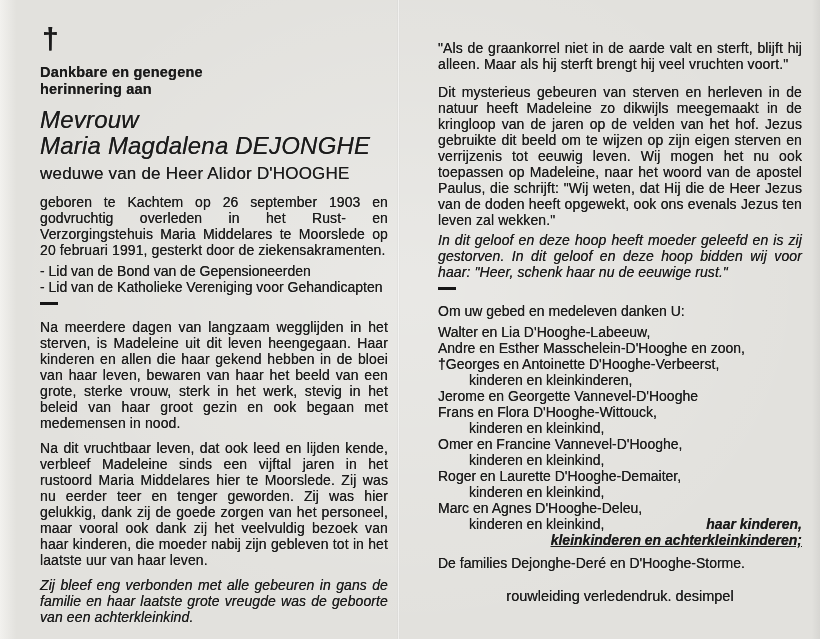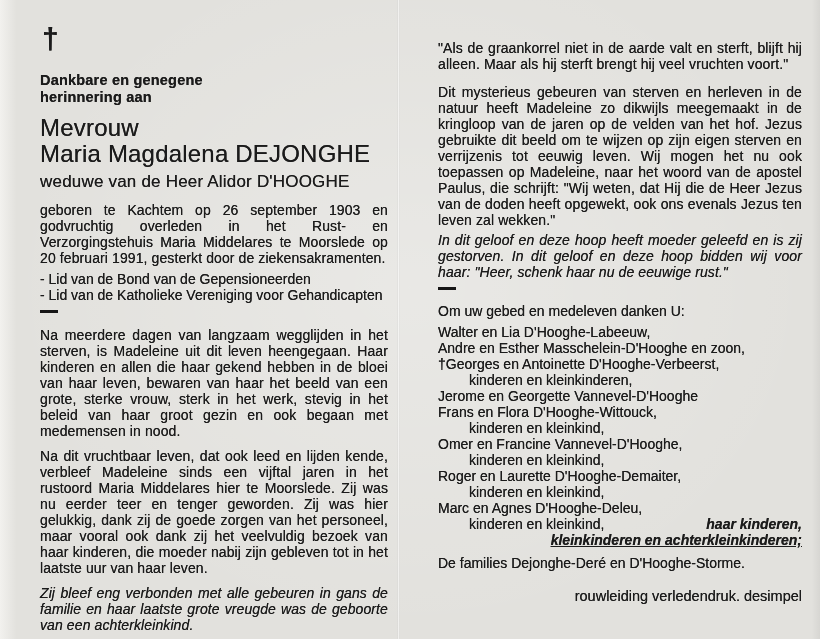--- a/index.html
+++ b/index.html
@@ -21,23 +21,23 @@
     background:linear-gradient(90deg, rgba(0,0,0,.07), rgba(255,255,255,.5), rgba(0,0,0,.05));
   }
   .page{ position:absolute; top:0; }
   .page-left{ left:40px; width:348px; }
   .page-right{ left:438px; width:364px; }
 
   .cross{
     font-size:30px; line-height:34px; margin-top:22px; margin-left:2px;
     font-weight:bold;
   }
-  .intro{ margin-top:16px; font-size:14.5px; line-height:17px; font-weight:bold; letter-spacing:.2px;}
+  .intro{ margin-top:8px; font-size:14.5px; line-height:17px; font-weight:bold; letter-spacing:.2px;}
   .title-block{ margin-top:9px; }
-  .title-line{ font-size:24px; line-height:26px; letter-spacing:.2px; }
+  .title-line{ font-size:24px; line-height:26px; letter-spacing:.2px;font-style:italic; }
   .subtitle{ margin-top:5px; font-size:17px; line-height:20px; letter-spacing:.2px; }
 
   .body-text{ font-size:14px; line-height:16px; text-align:justify; letter-spacing:.1px; }
   .born{ margin-top:10px; }
   .memberships{ margin-top:5px; font-size:14px; line-height:16px; }
   .rule{ width:18px; height:3px; background:#161616; margin-top:7px; }
   .para1{ margin-top:14px; }
   .para2{ margin-top:9px; }
   .para3{ margin-top:9px;font-style:italic; }
 
@@ -46,21 +46,21 @@
   .rp-para2{ margin-top:4px;font-style:italic; }
   .thanks{ margin-top:13px; font-size:14px; line-height:16px; }
   .fam-list{ margin-top:5px; font-size:14px; line-height:16px; }
   .fam-main{}
   .fam-sub{ padding-left:31px; }
   .fam-subrow{ display:flex; justify-content:space-between; }
   .fam-subrow .fam-sub{ flex:0 0 auto; }
   .italic{ font-style:italic; font-weight:bold; }
   .closing-italic{ text-align:right; font-size:14px; line-height:16px;text-decoration:underline; }
   .families-line{ margin-top:7px; font-size:14px; line-height:16px; }
-  .footer-row{ display:flex; justify-content:flex-end; margin-top:17px;
+  .footer-row{ display:flex; justify-content:center; margin-top:17px;
     font-size:14.5px; line-height:17px; }
 </style>
 </head>
 <body>
 
 <div class="fold"></div>
 
 <div class="page page-left">
   <div class="cross ink">†</div>
   <div class="intro ink">

